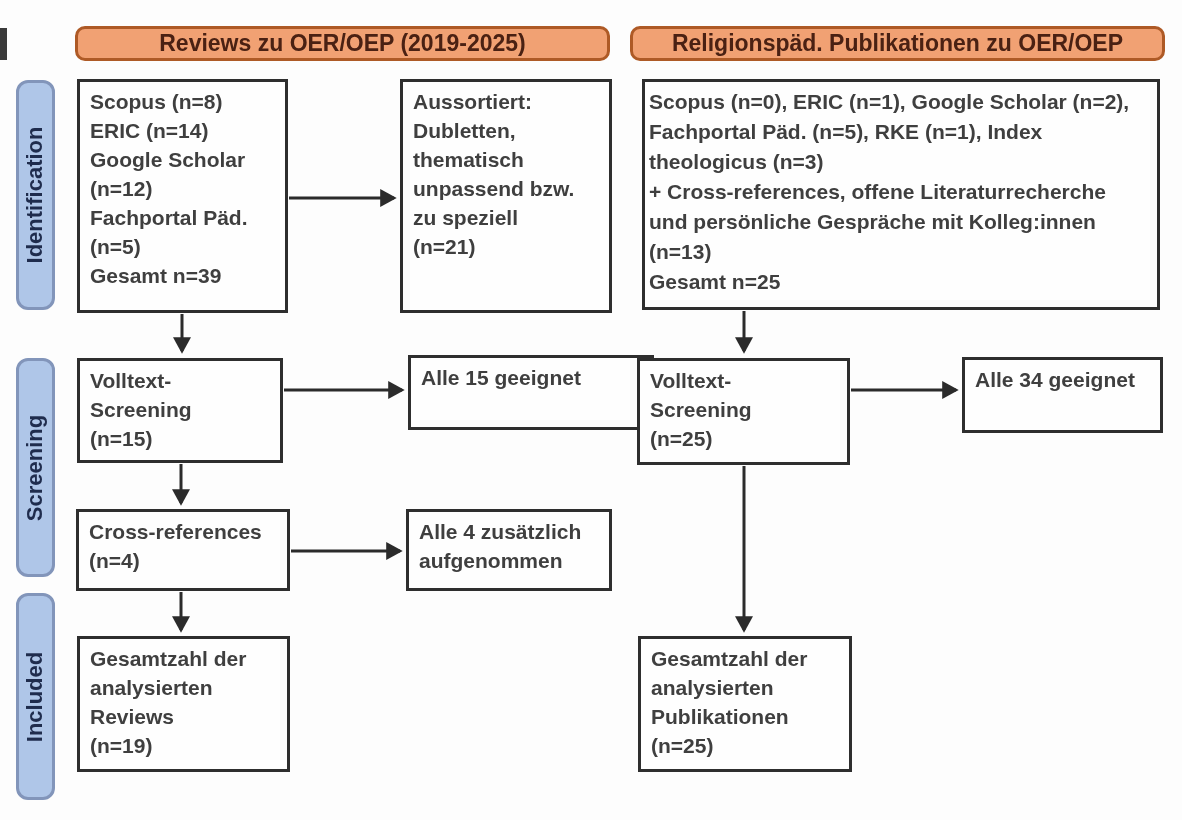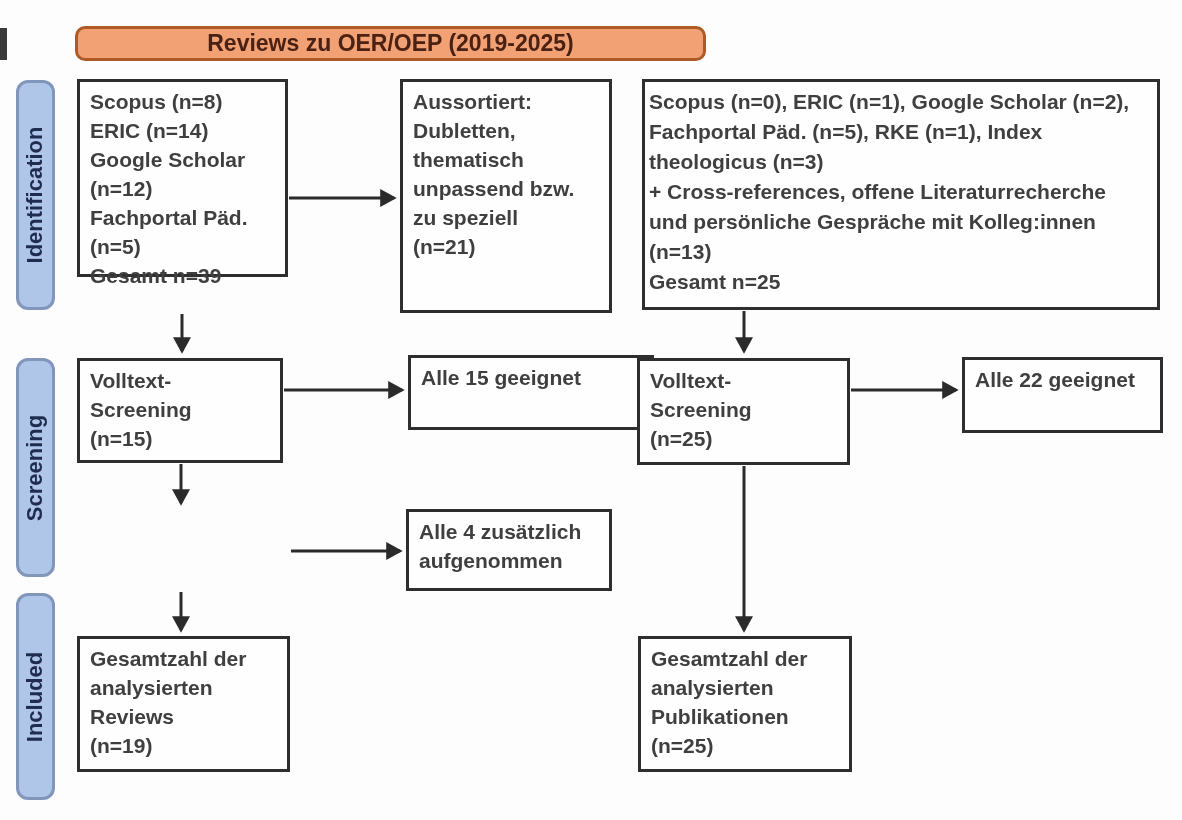--- a/index.html
+++ b/index.html
@@ -33,67 +33,70 @@
   #arrow-layer{position:absolute;left:0;top:0;width:1182px;height:820px;}
   .edge-mark{position:absolute;left:0;top:28px;width:7px;height:32px;background:#3A3A3A;}
 </style>
 </head>
 <body>
 
 <div id="canvas">
 
   <div class="edge-mark"></div>
 
-  <div class="header-pill" style="left:75px;top:26px;width:631px;">Reviews zu OER/OEP (2019-2025)</div>
+  <div class="header-pill" style="left:75px;top:26px;width:535px;">Reviews zu OER/OEP (2019-2025)</div>
+  <div class="header-pill" style="left:630px;top:26px;width:535px;">Religionspäd. Publikationen zu OER/OEP</div>
 
   <div class="stage-pill" style="top:80px;height:230px;">
     <span>Identification</span>
   </div>
   <div class="stage-pill" style="top:358px;height:219px;">
     <span>Screening</span>
   </div>
   <div class="stage-pill" style="top:593px;height:207px;">
     <span>Included</span>
   </div>
 
-  <div class="flow-box" style="left:77px;top:79px;width:211px;height:198px;">Scopus (n=8)
+  <div class="flow-box" style="left:77px;top:79px;width:211px;height:234px;">Scopus (n=8)
 ERIC (n=14)
 Google Scholar
 (n=12)
 Fachportal Päd.
 (n=5)
 Gesamt n=39</div>
   <div class="flow-box" style="left:400px;top:79px;width:212px;height:234px;">Aussortiert:
 Dubletten,
 thematisch
 unpassend bzw.
 zu speziell
 (n=21)</div>
   <div class="flow-box" style="left:77px;top:358px;width:206px;height:105px;">Volltext-
 Screening
 (n=15)</div>
   <div class="flow-box" style="left:408px;top:355px;width:246px;height:75px;">Alle 15 geeignet</div>
+  <div class="flow-box" style="left:76px;top:509px;width:214px;height:82px;">Cross-references
+(n=4)</div>
   <div class="flow-box" style="left:406px;top:509px;width:206px;height:82px;">Alle 4 zusätzlich
 aufgenommen</div>
   <div class="flow-box" style="left:77px;top:636px;width:213px;height:136px;">Gesamtzahl der
 analysierten
 Reviews
 (n=19)</div>
 
   <div class="flow-box wide" style="left:642px;top:79px;width:518px;height:231px;">Scopus (n=0), ERIC (n=1), Google Scholar (n=2),
 Fachportal Päd. (n=5), RKE (n=1), Index
 theologicus (n=3)
 + Cross-references, offene Literaturrecherche
 und persönliche Gespräche mit Kolleg:innen
 (n=13)
 Gesamt n=25</div>
   <div class="flow-box" style="left:637px;top:358px;width:213px;height:107px;">Volltext-
 Screening
 (n=25)</div>
-  <div class="flow-box" style="left:962px;top:357px;width:201px;height:76px;">Alle 22 geeignet</div>
+  <div class="flow-box" style="left:962px;top:357px;width:201px;height:76px;">Alle 34 geeignet</div>
   <div class="flow-box" style="left:638px;top:636px;width:214px;height:136px;">Gesamtzahl der
 analysierten
 Publikationen
 (n=25)</div>
 
   <svg id="arrow-layer" viewBox="0 0 1182 820" xmlns="http://www.w3.org/2000/svg">
     <defs>
       <marker id="ah" markerWidth="6" markerHeight="6" refX="4.6" refY="3" orient="auto" markerUnits="strokeWidth">
         <path d="M0,0 L5.5,3 L0,6 Z" fill="#2B2B2B"></path>
       </marker>

